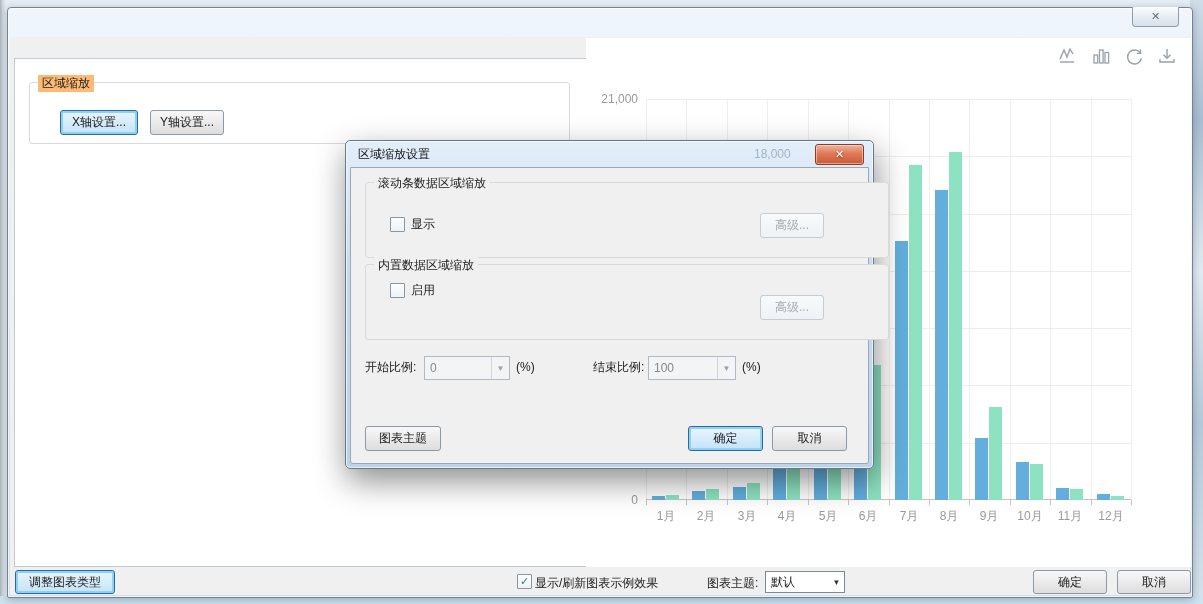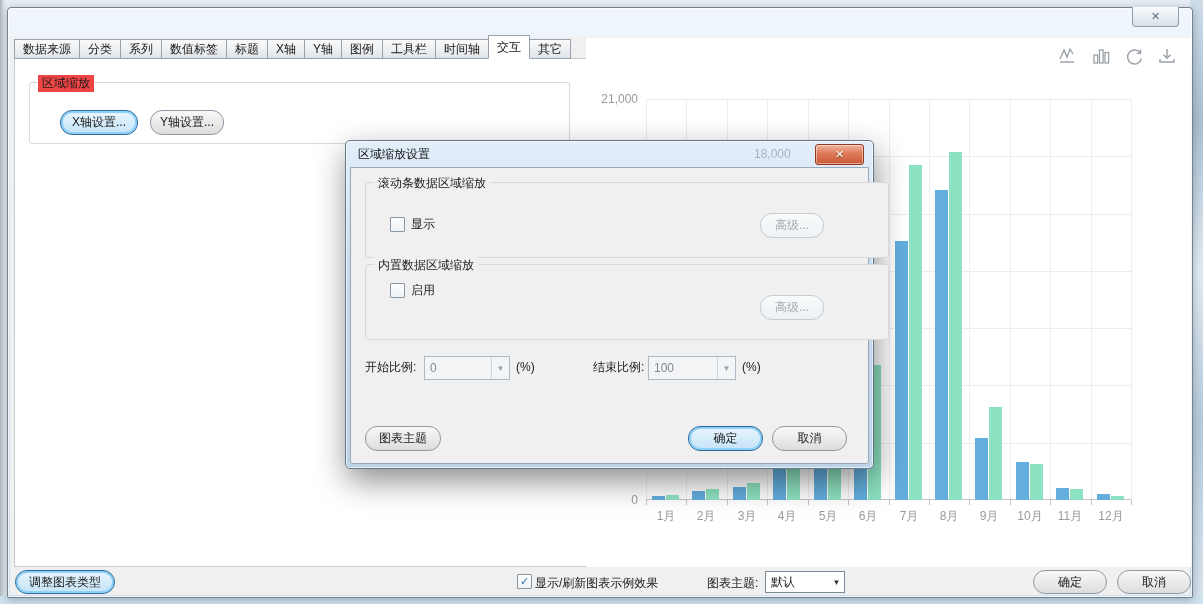--- a/index.html
+++ b/index.html
@@ -24,24 +24,24 @@
   .client{left:2px;right:2px;top:29px;bottom:2px;background:#f0f0f0;border-radius:0 0 2px 2px;}
 
   
   .tabstrip{left:4px;top:0;height:22px;display:flex;align-items:flex-end;z-index:3;}
   .tab{height:17px;line-height:17px;padding:1px 8px 0 8px;background:linear-gradient(#f9fafb,#e2e5e8);
     border:1px solid #98a2ac;margin-right:-1px;white-space:nowrap;cursor:default;}
   .tab.active{height:21px;line-height:20px;background:#fff;border-bottom:1px solid #fff;position:relative;z-index:4;}
 
   .left-pane{left:4px;top:21px;width:571px;height:507px;background:#fff;border:1px solid #c2cad2;}
   .groupbox{border:1px solid #d9d9d9;border-radius:3px;}
-  .group-legend{position:absolute;top:-8px;left:8px;padding:0 4px;background:#ef4444;}
+  .group-legend{position:absolute;top:-8px;left:8px;padding:0 4px;background:#fdba74;}
   .gb-left{left:14px;top:23px;width:539px;height:60px;}
 
-  .btn{background:linear-gradient(#f8f8f8,#ececec 45%,#dddddd);border:1px solid #8d99a4;border-radius:12px;
+  .btn{background:linear-gradient(#f8f8f8,#ececec 45%,#dddddd);border:1px solid #8d99a4;border-radius:3px;
     display:flex;align-items:center;justify-content:center;cursor:default;white-space:nowrap;}
   .btn.focus{border:1px solid #2a6a9b;box-shadow:inset 0 0 0 2px #8ed0f7;
     background:linear-gradient(#eaf6fd,#d8edfb 45%,#c4e3f7);}
   .btn.disabled{color:#a4acb2;border:1px solid #c3cdd5;background:linear-gradient(#f8fafb,#eef2f4);box-shadow:none;}
 
   
   .chart-panel{left:576px;top:1px;width:605px;height:529px;background:#fff;}
   .toolbox{right:12px;top:8px;display:flex;gap:9px;}
   .toolbox svg{display:block;}
   .plot{left:60px;top:61px;width:485px;height:401px;}
@@ -94,34 +94,20 @@
   <div class="abs edge-left"></div>
   <div class="abs edge-right"></div>
   <div class="abs edge-bottom"></div>
 
   <div class="abs window">
     <div class="abs win-close">
       <span>✕</span>
     </div>
 
     <div class="abs client">
-      <div class="abs tabstrip" id="tabstrip">
-          <div class="tab">数据来源</div>
-          <div class="tab">分类</div>
-          <div class="tab">系列</div>
-          <div class="tab">数值标签</div>
-          <div class="tab">标题</div>
-          <div class="tab">X轴</div>
-          <div class="tab">Y轴</div>
-          <div class="tab">图例</div>
-          <div class="tab">工具栏</div>
-          <div class="tab">时间轴</div>
-          <div class="tab active">交互</div>
-          <div class="tab">其它</div>
-        </div>
 
       <div class="abs left-pane">
         <div class="abs groupbox gb-left">
           <span class="group-legend">区域缩放</span>
           <div class="btn focus" style="position:absolute;left:30px;top:27px;width:76px;height:23px;">
             <span>X轴设置...</span>
           </div>
           <div class="btn" style="position:absolute;left:120px;top:27px;width:72px;height:23px;">
             <span>Y轴设置...</span>
           </div>

